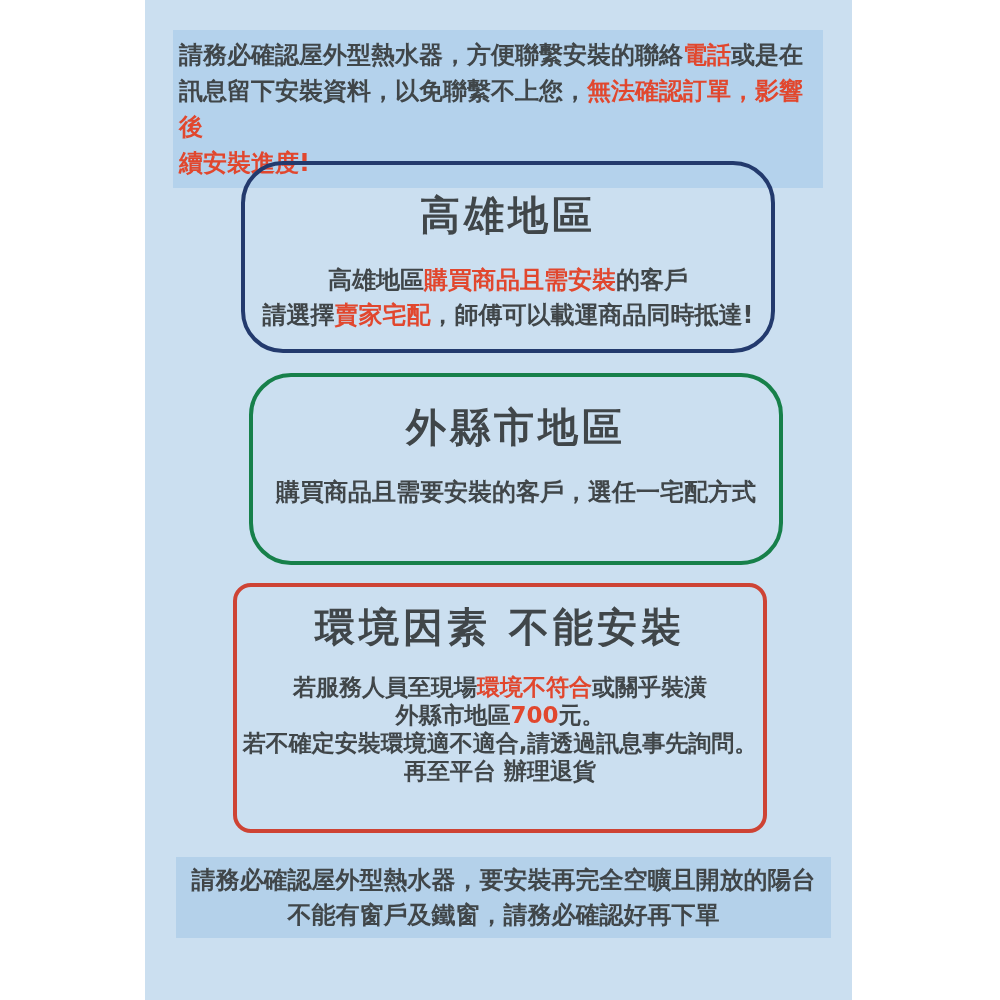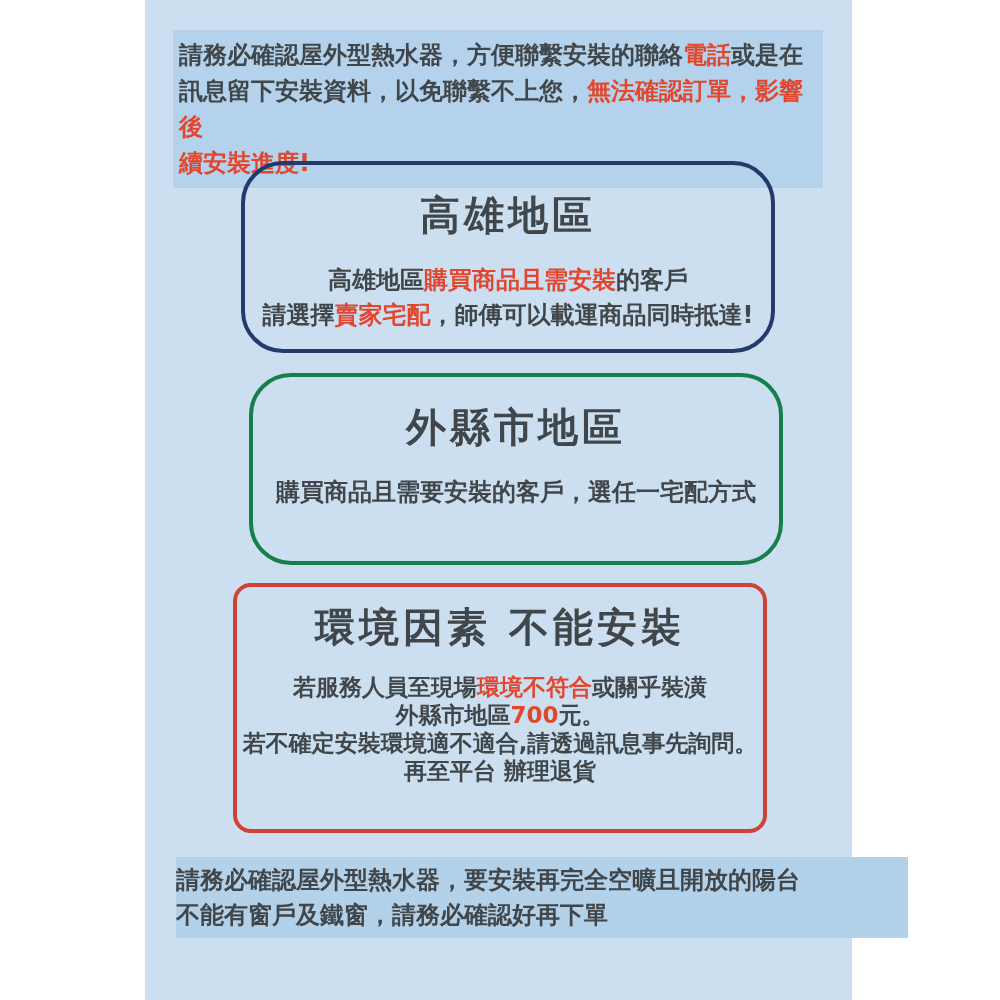--- a/index.html
+++ b/index.html
@@ -24,23 +24,23 @@
     border:4px solid #333;border-radius:42px;text-align:center;
     background:transparent;
   }
   .box-kaohsiung{top:161px;height:192px;padding-top:26px;}
   .box-outer-county{top:373px;height:192px;padding-top:26px;margin-left:16px;}
   .box-environment{top:583px;height:250px;padding-top:16px;border-radius:18px;}
   .box-title{font-size:40px;line-height:48px;letter-spacing:4px;}
   .box-body{font-size:24px;line-height:35px;margin-top:24px;}
   .box-environment .box-body{font-size:23px;line-height:28px;margin-top:22px;}
   .footer-note{
-    position:absolute;left:31px;top:857px;width:732px;height:81px;
+    position:absolute;left:31px;top:857px;width:655px;height:81px;
     background:var(--footer-bg);box-sizing:border-box;
-    padding-top:6px;font-size:24px;line-height:35px;
+    padding-top:6px;font-size:24px;line-height:35px;text-align:center;
   }
 </style>
 </head>
 <body>
 
 <div class="canvas">
   <div class="panel">
 
     <div class="top-note">
         <div><span>請務必確認屋外型熱水器，方便聯繫安裝的聯絡</span><span class="red">電話</span><span>或是在</span></div>

